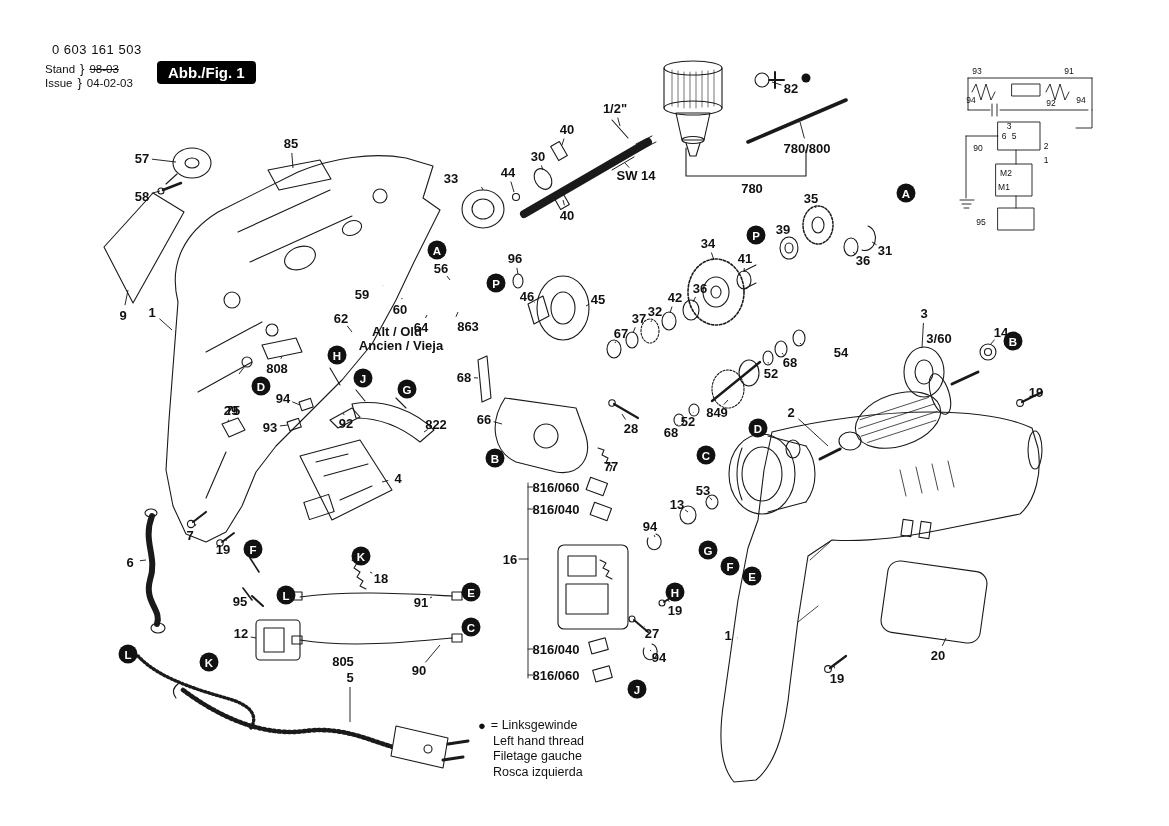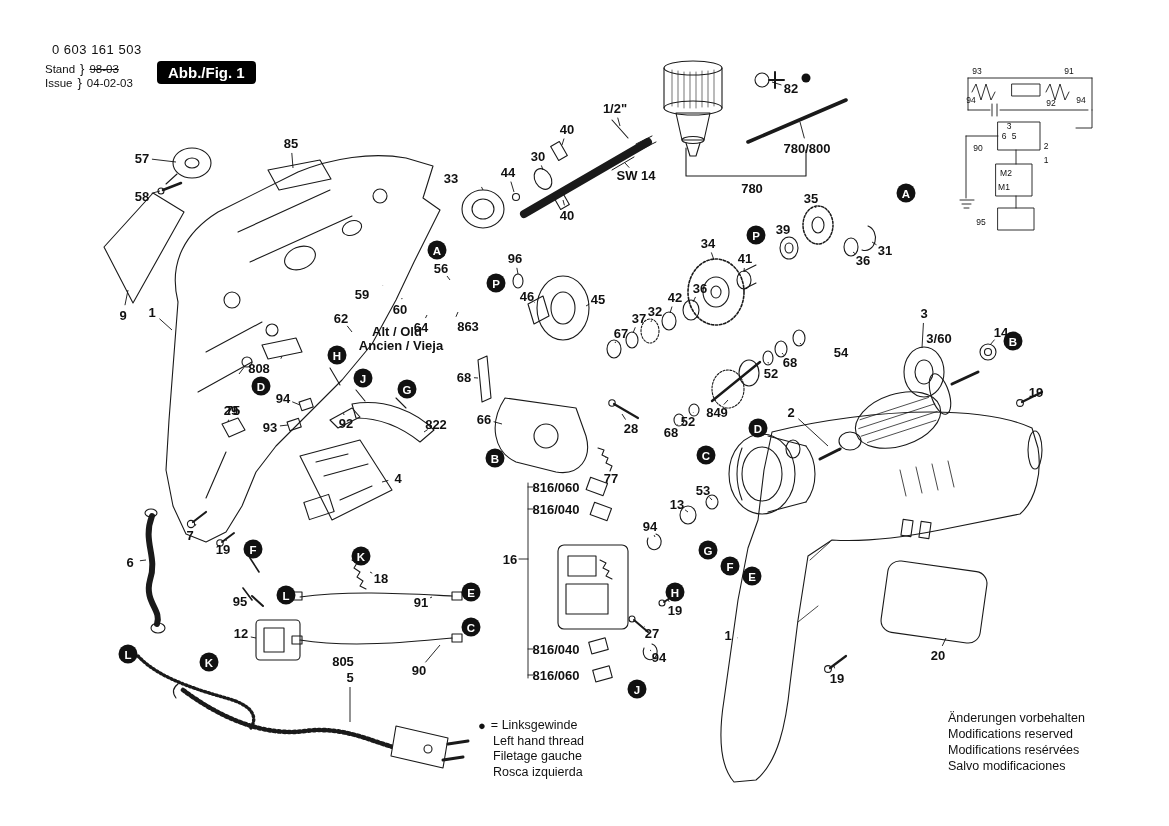--- a/index.html
+++ b/index.html
@@ -362,35 +362,29 @@
   <div class="legend">
     <div class="legend-row">
       <span class="legend-dot">●</span>
       <span>= Linksgewinde</span>
     </div>
     <div class="legend-sub">Left hand thread</div>
     <div class="legend-sub">Filetage gauche</div>
     <div class="legend-sub">Rosca izquierda</div>
   </div>
 
-  <div class="footnotes">
-    <div>Änderungen vorbehalten</div>
-    <div>Modifications reserved</div>
-    <div>Modifications resérvées</div>
-    <div>Salvo modificaciones</div>
-  </div>
 
   <div class="layer">
       <div class="callout" style="left: 142px; top: 158px;">57</div>
       <div class="callout" style="left: 142px; top: 196px;">58</div>
       <div class="callout" style="left: 291px; top: 143px;">85</div>
       <div class="callout" style="left: 123px; top: 315px;">9</div>
       <div class="callout" style="left: 152px; top: 312px;">1</div>
       <div class="callout" style="left: 233px; top: 382px; margin-top: 28px;">75</div>
-      <div class="callout" style="left: 259px; top: 368px;">808</div>
+      <div class="callout" style="left: 277px; top: 368px;">808</div>
       <div class="callout" style="left: 231px; top: 410px;">29</div>
       <div class="callout" style="left: 270px; top: 427px;">93</div>
       <div class="callout" style="left: 283px; top: 398px;">94</div>
       <div class="callout" style="left: 346px; top: 423px;">92</div>
       <div class="callout" style="left: 341px; top: 318px;">62</div>
       <div class="callout" style="left: 362px; top: 294px; text-align: right;">59</div>
       <div class="callout" style="left: 400px; top: 309px;">60</div>
       <div class="callout" style="left: 421px; top: 327px;">64</div>
       <div class="callout" style="left: 468px; top: 326px;">863</div>
       <div class="callout" style="left: 441px; top: 268px;">56</div>
@@ -426,21 +420,21 @@
       <div class="callout" style="left: 1036px; top: 392px;">19</div>
       <div class="callout" style="left: 807px; top: 352px; margin-left: 34px;">54</div>
       <div class="callout" style="left: 790px; top: 362px;">68</div>
       <div class="callout" style="left: 771px; top: 373px;">52</div>
       <div class="callout" style="left: 717px; top: 412px;">849</div>
       <div class="callout" style="left: 688px; top: 421px;">52</div>
       <div class="callout" style="left: 671px; top: 432px;">68</div>
       <div class="callout" style="left: 631px; top: 428px;">28</div>
       <div class="callout" style="left: 484px; top: 419px;">66</div>
       <div class="callout" style="left: 464px; top: 377px;">68</div>
-      <div class="callout" style="left: 611px; top: 478px;">77</div>
+      <div class="callout" style="left: 611px; top: 466px;">77</div>
       <div class="callout" style="left: 791px; top: 412px;">2</div>
       <div class="callout" style="left: 703px; top: 490px;">53</div>
       <div class="callout" style="left: 677px; top: 504px;">13</div>
       <div class="callout" style="left: 650px; top: 526px;">94</div>
       <div class="callout" style="left: 510px; top: 559px;">16</div>
       <div class="callout" style="left: 556px; top: 487px;">816/060</div>
       <div class="callout" style="left: 556px; top: 509px;">816/040</div>
       <div class="callout" style="left: 556px; top: 649px;">816/040</div>
       <div class="callout" style="left: 556px; top: 675px;">816/060</div>
       <div class="callout" style="left: 675px; top: 610px;">19</div>

